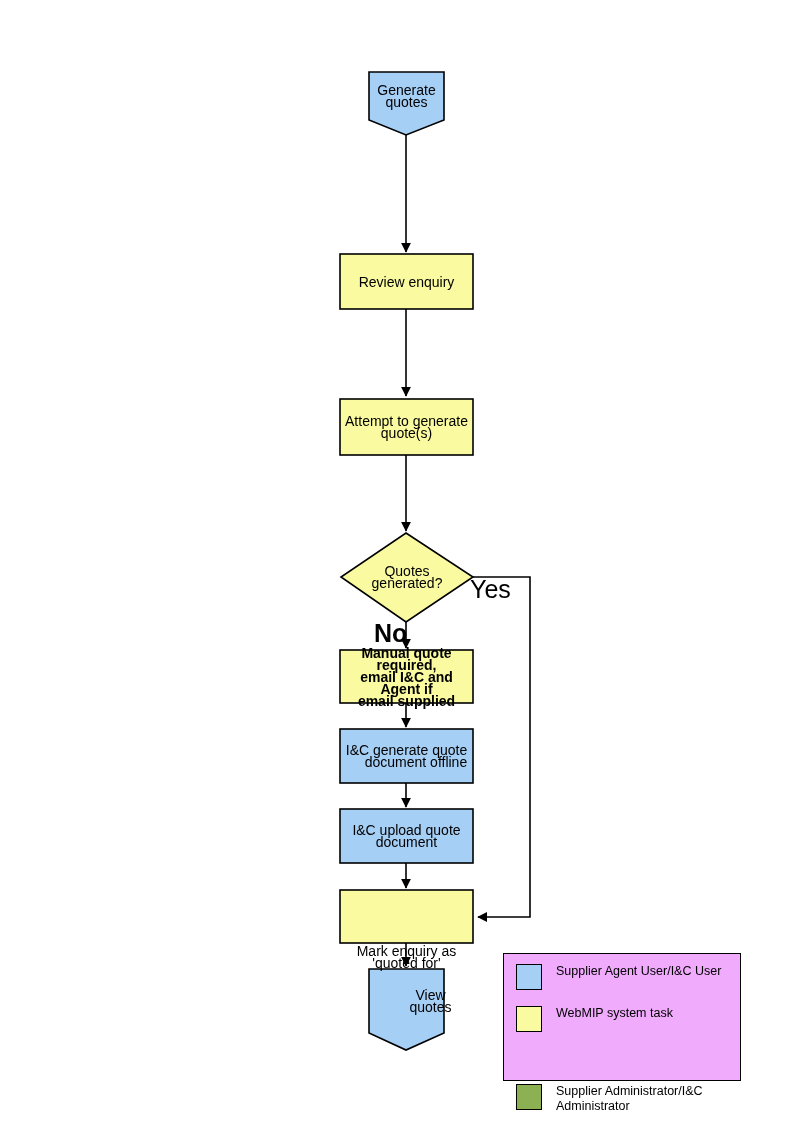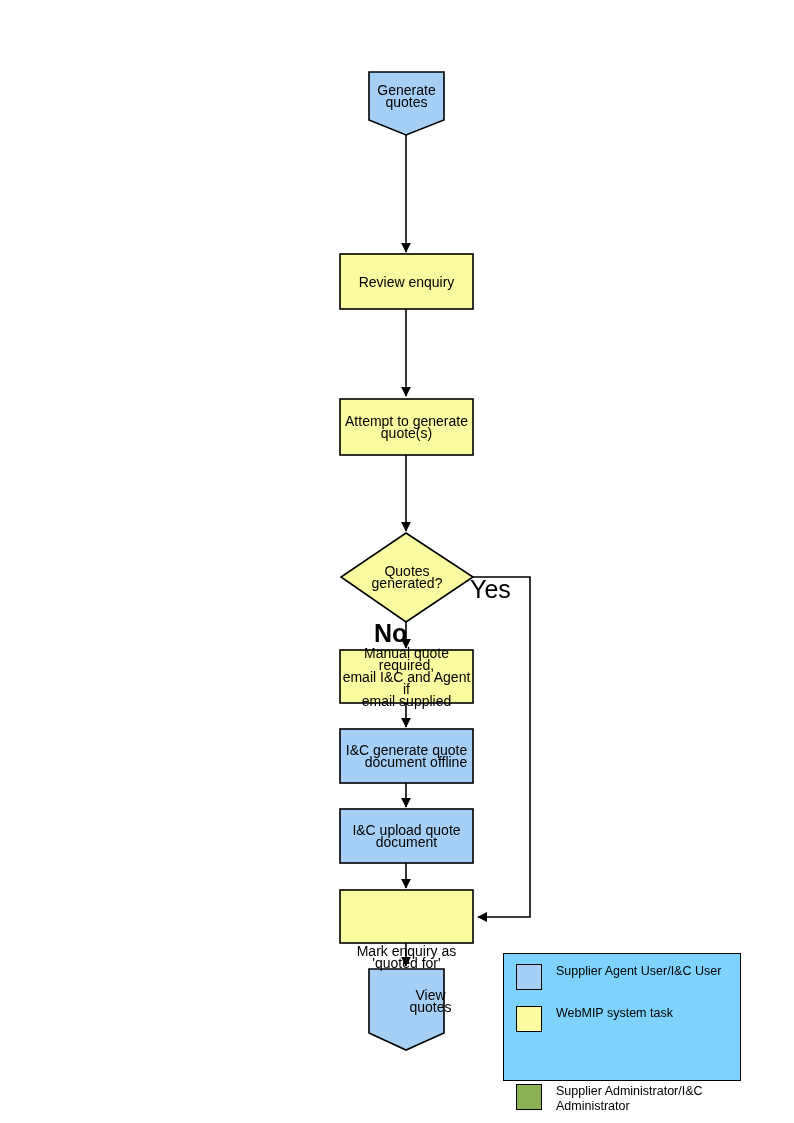--- a/index.html
+++ b/index.html
@@ -41,21 +41,21 @@
     line-height: 26px;
     color: #000000;
   }
   .legend-box {
     position: absolute;
     left: 503px;
     top: 953px;
     width: 238px;
     height: 128px;
     border: 1.5px solid #000000;
-    background: #7dd3fc;
+    background: #f0abfc;
     box-sizing: border-box;
   }
   .legend-row {
     position: absolute;
     left: 12px;
     display: flex;
     align-items: flex-start;
   }
   .legend-swatch {
     width: 26px;
@@ -118,21 +118,21 @@
 quotes</div>
 
 <div class="node-label" style="left:340px; top:254px; width:133px; height:55px;">Review enquiry</div>
 
 <div class="node-label" style="left:340px; top:399px; width:133px; height:56px;">Attempt to generate
 quote(s)</div>
 
 <div class="node-label" style="left:341px; top:553px; width:132px; height:48px;">Quotes
 generated?</div>
 
-<div class="node-label" style="left:340px; top:650px; width:133px; height:53px;">Manual quote required,
+<div class="node-label" style="left:340px; top:650px; width:133px; height:53px;font-weight:bold;">Manual quote required,
 email I&amp;C and Agent if
 email supplied</div>
 
 <div class="node-label" style="left:340px; top:729px; width:133px; height:54px;text-align:right;">I&amp;C generate quote
 document offline</div>
 
 <div class="node-label" style="left:340px; top:809px; width:133px; height:54px;">I&amp;C upload quote
 document</div>
 
 <div class="node-label" style="left:340px; top:924px; width:133px; height:66px;">Mark enquiry as 'quoted for'</div>

